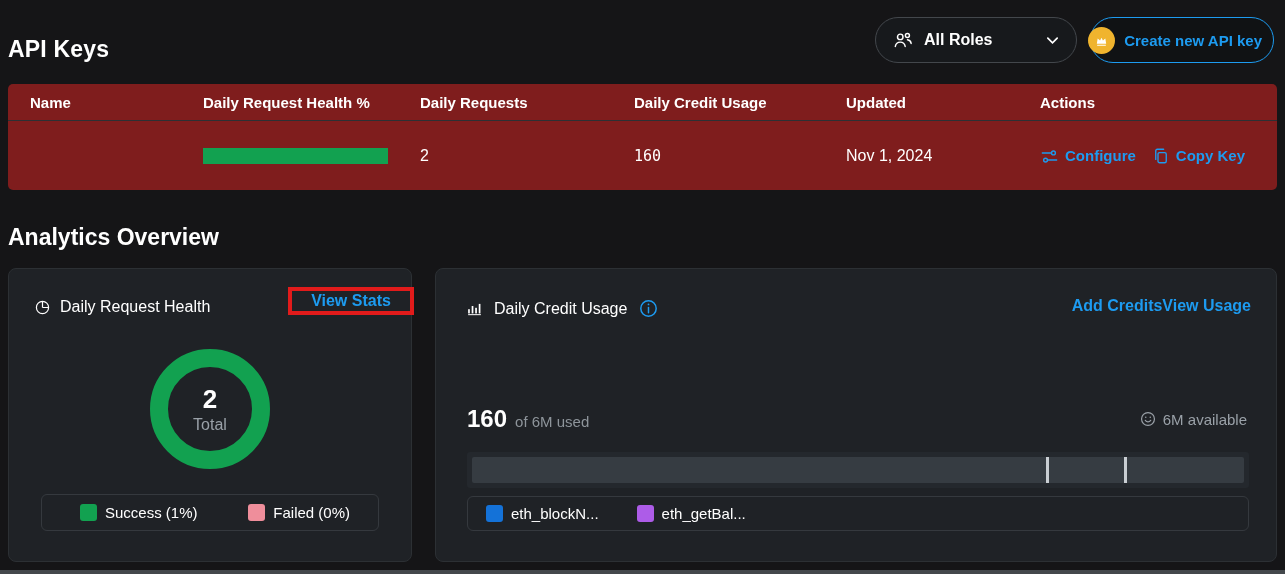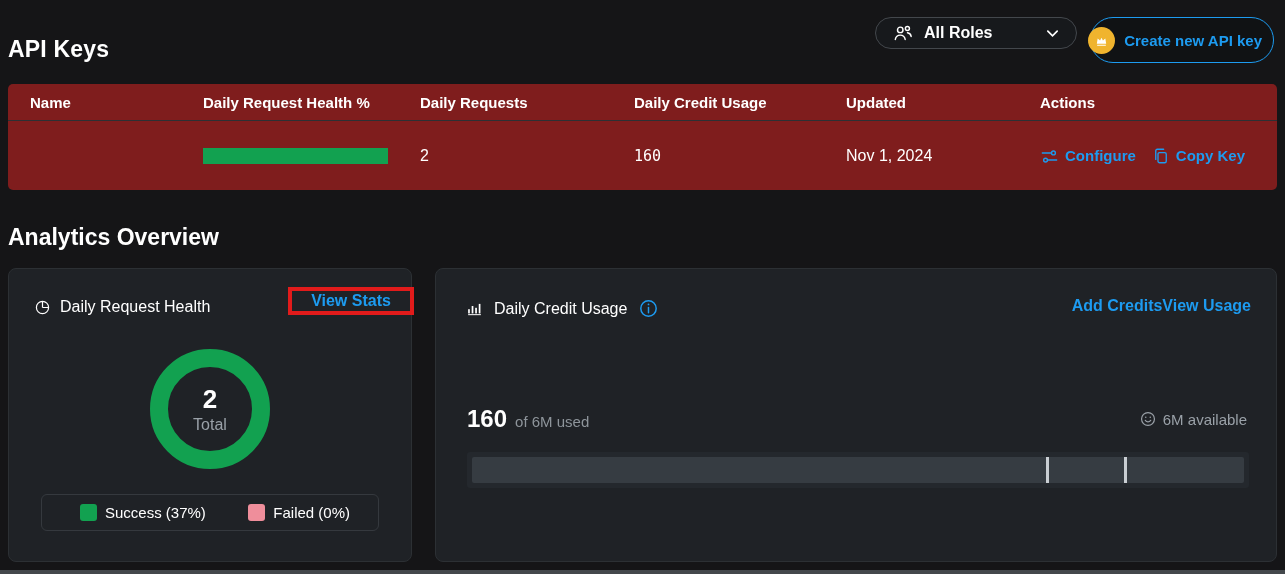--- a/index.html
+++ b/index.html
@@ -5,21 +5,21 @@
   * { margin:0; padding:0; box-sizing:border-box; }
   body { background:#0b0b0c; }
   .stage {
     position:relative; width:1285px; height:574px; overflow:hidden;
     background:#151517; color:#fff;
     font-family:"Liberation Sans", sans-serif;
   }
   .page-title { position:absolute; left:8px; top:36px; font-size:23px; font-weight:800; letter-spacing:.2px; }
   
   .roles-pill {
-    position:absolute; left:875px; top:17px; width:202px; height:32px;
+    position:absolute; left:875px; top:17px; width:202px; height:46px;
     border:1px solid #43474c; border-radius:24px; background:#17191c;
     display:flex; align-items:center; gap:10px; padding:0 16px; cursor:pointer;
   }
   .roles-pill .lbl { font-size:16px; font-weight:600; }
   .roles-pill .chev { margin-left:auto; display:flex; }
   .create-btn {
     position:absolute; left:1090px; top:17px; width:184px; height:46px;
     border:1.5px solid #1d9bf0; border-radius:24px; background:#101214;
     display:flex; align-items:center; gap:9px; padding:0 11px; cursor:pointer;justify-content:flex-end;
   }
@@ -156,21 +156,21 @@
       <span class="blue-link">View Stats</span>
     </div>
     <div class="donut" style="border-color: rgb(18, 161, 80);"></div>
     <div class="donut-text">
       <span class="val">2</span>
       <span class="cap">Total</span>
     </div>
     <div class="legend-box lb1">
       <span class="legend-item">
         <span class="swatch" style="background-color: rgb(18, 161, 80);"></span>
-        <span>Success (37%)</span>
+        <span>Success (1%)</span>
       </span>
       <span class="legend-item">
         <span class="swatch" style="background-color: rgb(239, 142, 155);"></span>
         <span>Failed (0%)</span>
       </span>
     </div>
   </div>
 
   <div class="card card-credit">
     <div class="card-head" style="left:30px; top:29px; gap:11px;">
@@ -210,16 +210,26 @@
         </svg>
       </span>
       <span>6M available</span>
     </div>
     <div class="track">
       <div class="track-inner">
         <div class="tick" style="left: 74.4%;"></div>
         <div class="tick" style="left: 84.4%;"></div>
       </div>
     </div>
+    <div class="legend-box lb2">
+      <span class="legend-item">
+        <span class="swatch" style="background-color: rgb(20, 114, 216);"></span>
+        <span>eth_blockN...</span>
+      </span>
+      <span class="legend-item">
+        <span class="swatch" style="background-color: rgb(173, 92, 232);"></span>
+        <span>eth_getBal...</span>
+      </span>
+    </div>
   </div>
 
   <div class="bottom-strip"></div>
 </div>
 
 </body></html>

